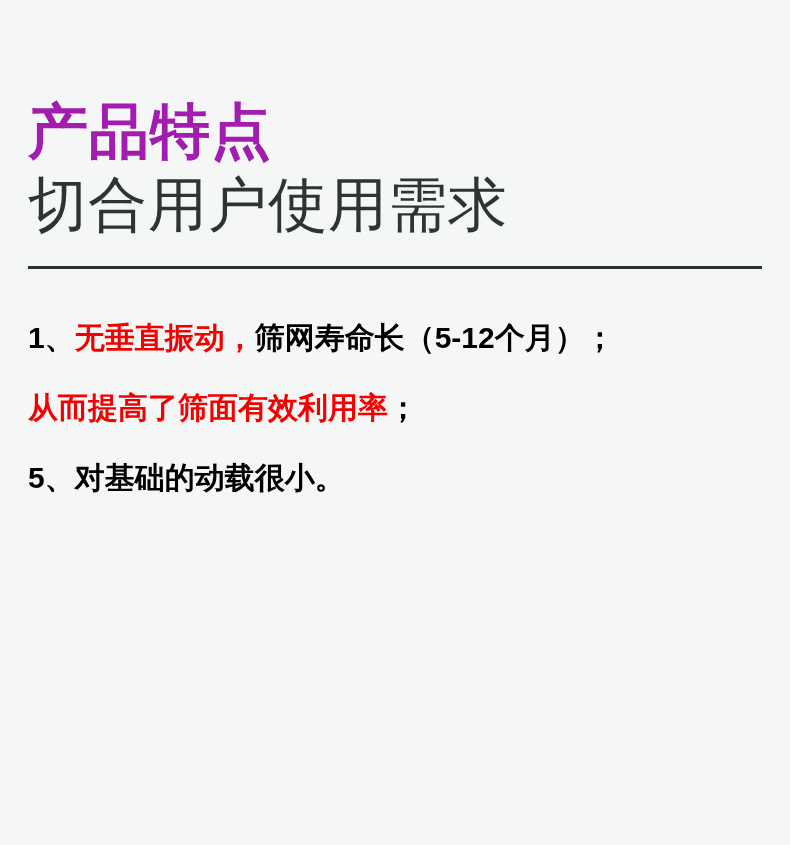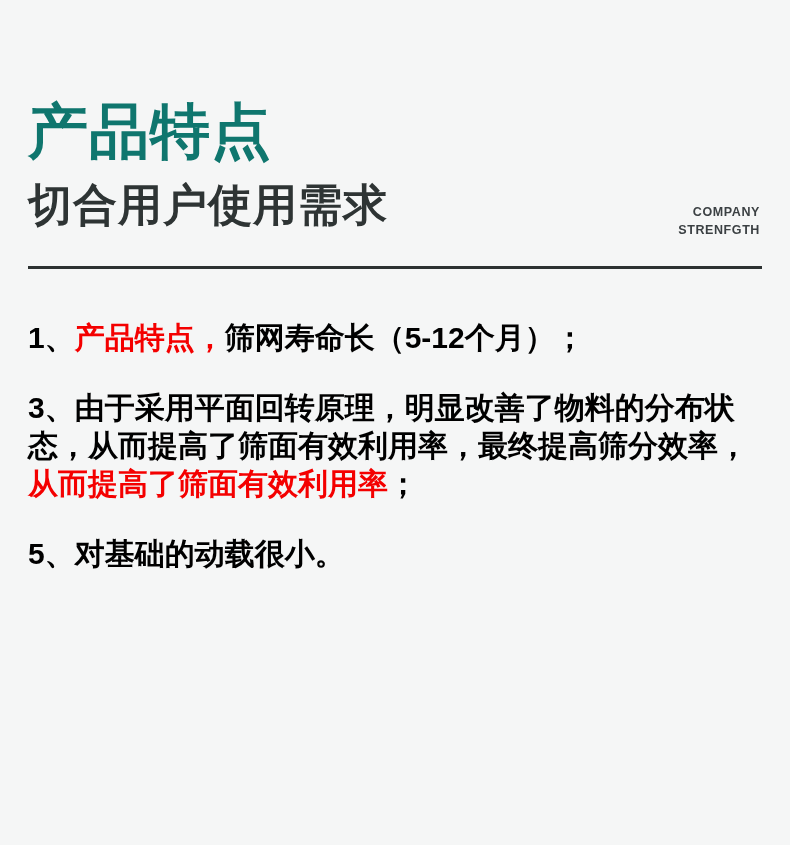--- a/index.html
+++ b/index.html
@@ -21,27 +21,27 @@
     position: relative;
     background: #f5f6f6;
   }
   
   .page-title {
     margin: 100px 0 0 0;
     font-size: 60px;
     line-height: 64px;
     font-weight: 900;
     letter-spacing: 1px;
-    color: #0f766e;
+    color: #a21caf;
   }
   .page-subtitle {
     margin: 14px 0 9px 0;
-    font-size: 44px;
+    font-size: 59px;
     line-height: 54px;
-    font-weight: 700;
+    font-weight: 400;
     letter-spacing: 1px;
     color: #2e3434;
   }
   .brand {
     position: absolute;
     top: 103px;
     right: 30px;
     text-align: right;
     font-size: 12.5px;
     line-height: 18px;
@@ -75,31 +75,25 @@
   .feature .red {
     color: #f40000;
   }
 </style>
 </head>
 <body>
 
 <div class="page">
 
   <div>
-    <div class="brand">
-      <div>COMPANY</div>
-      <div>STRENFGTH</div>
-    </div>
     <h1 class="page-title">产品特点</h1>
     <h2 class="page-subtitle">切合用户使用需求</h2>
   </div>
 
   <hr class="divider">
 
   <div class="feature-list">
-      <p class="feature"><span class="seg">1、</span><span class="seg red">产品特点，</span><span class="seg">筛网寿命长（5-12个月）；</span></p>
-      <p class="feature"><span class="seg">3、由于采用平面回转原理，明显改善了物料的分布状
-态，从而提高了筛面有效利用率，最终提高筛分效率，
-</span><span class="seg red">从而提高了筛面有效利用率</span><span class="seg">；</span></p>
+      <p class="feature"><span class="seg">1、</span><span class="seg red">无垂直振动，</span><span class="seg">筛网寿命长（5-12个月）；</span></p>
+      <p class="feature"><span class="seg red">从而提高了筛面有效利用率</span><span class="seg">；</span></p>
       <p class="feature"><span class="seg">5、对基础的动载很小。</span></p>
     </div>
 
 </div>
 
 </body></html>

